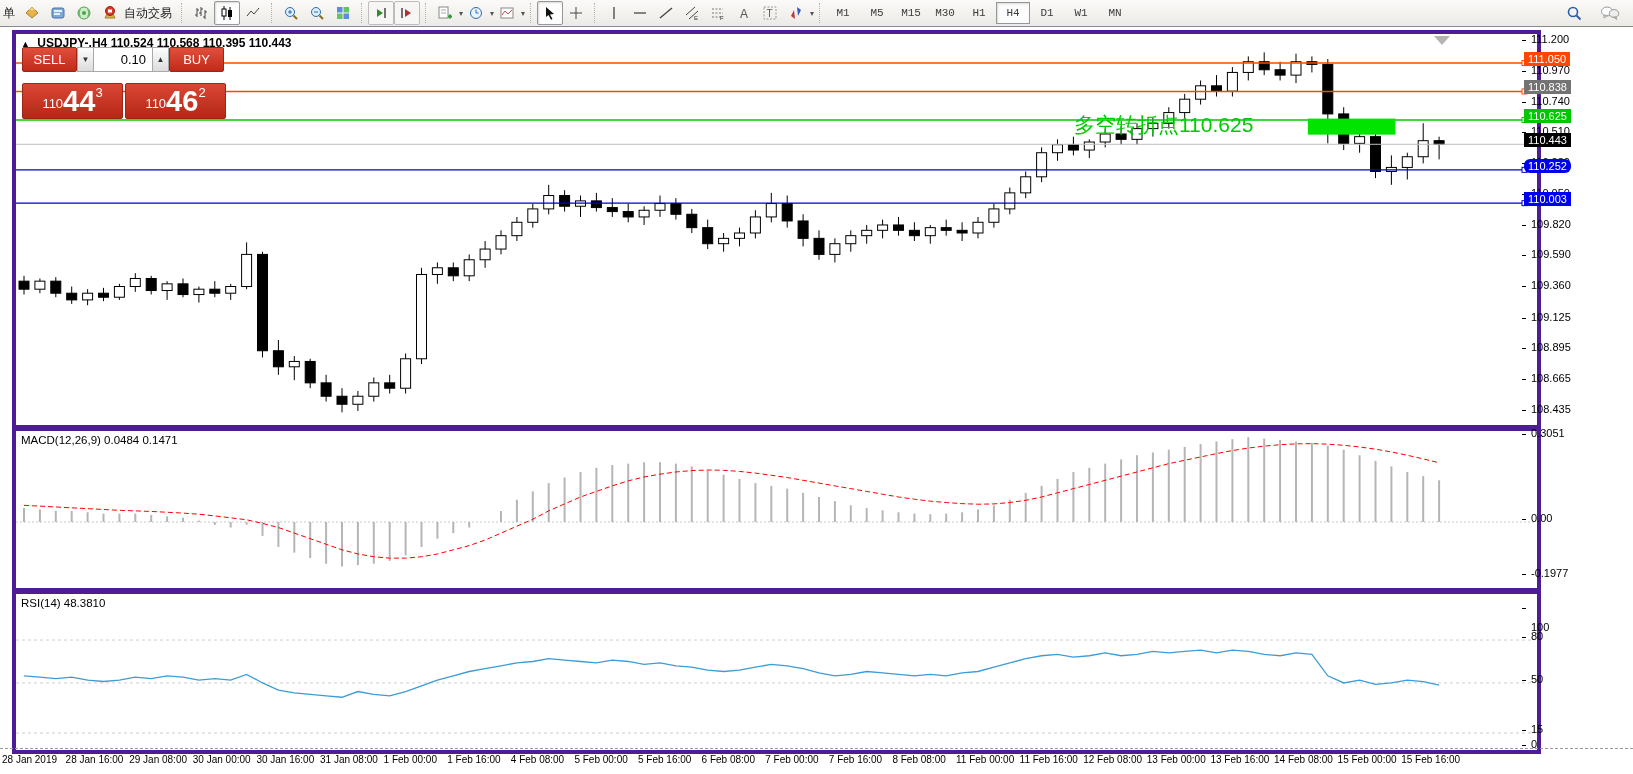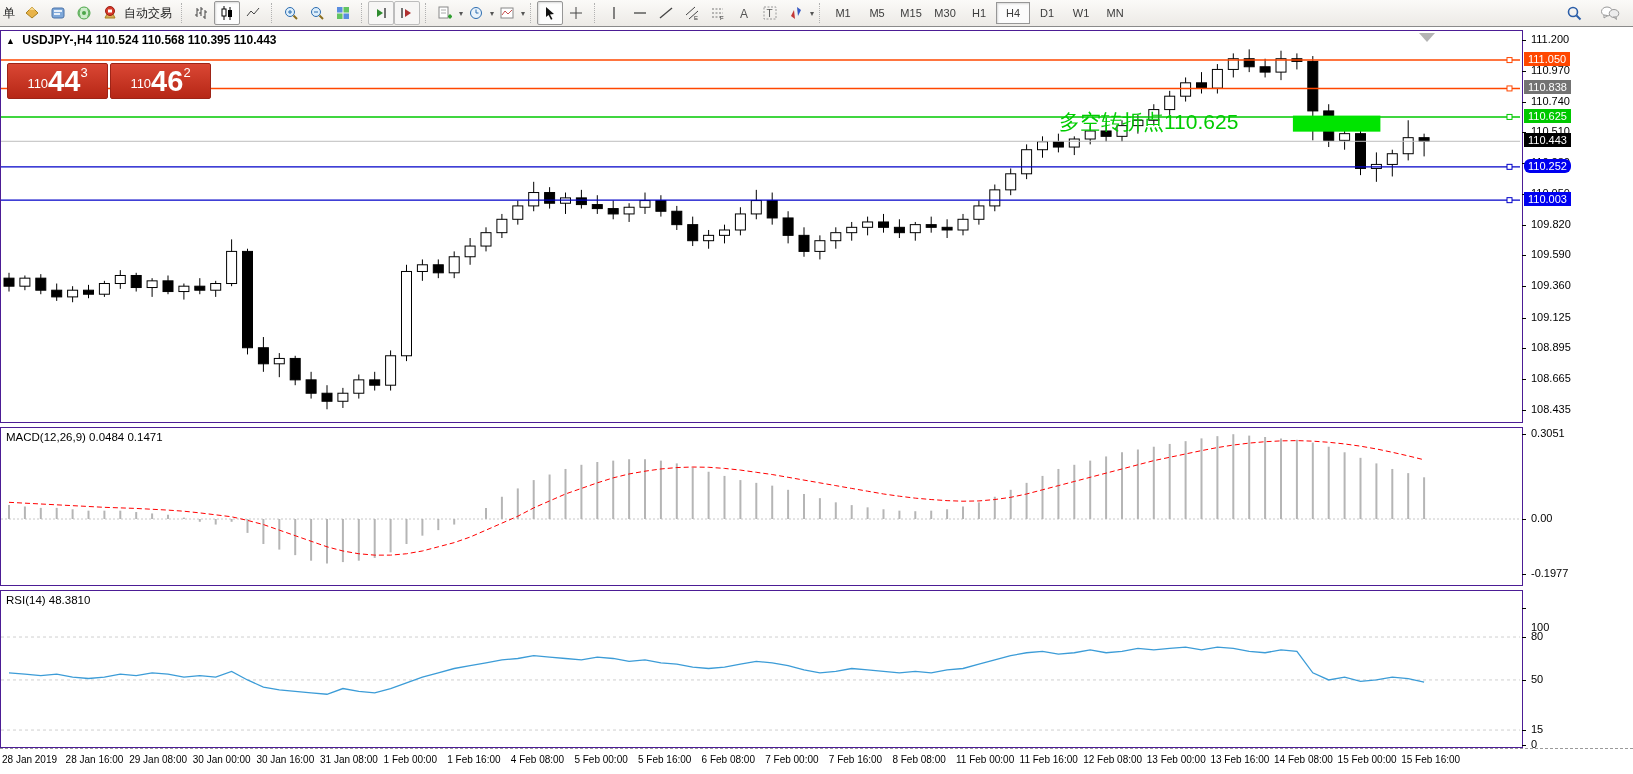--- a/index.html
+++ b/index.html
@@ -10,27 +10,27 @@
     background:linear-gradient(#fbfaf8,#eceae6);border-bottom:1px solid #8a8a8a;
     display:flex;align-items:center;padding-left:2px;box-sizing:border-box;}
   .tb-sep{width:1px;height:20px;border-left:1px dotted #b2b2b2;margin:0 5px;}
   .tb-btn{width:24px;height:22px;display:flex;align-items:center;justify-content:center;
     border:1px solid transparent;border-radius:2px;flex:none;}
   .tb-btn.pressed{border-color:#979797;background:#fdfdfd;box-shadow:inset 1px 1px 2px rgba(0,0,0,.14);}
   .tb-btn.framed{border-color:#bdbdbd;background:#f7f6f5;}
   .tb-text{font-size:12px;color:#222;margin:0 4px 0 1px;flex:none;}
   .tb-caret{font-size:8px;color:#555;margin-left:1px;flex:none;}
   .tb-group{display:flex;align-items:center;flex:none;}
-  #tf-group{display:flex;align-items:flex-start;flex:none;}
+  #tf-group{display:flex;align-items:flex-start;flex:none;font-family:Liberation Mono, monospace;}
   .tf-btn{min-width:24px;height:20px;font-size:11px;color:#3c3c3c;display:flex;align-items:center;
     justify-content:center;border:1px solid transparent;padding:0 4px;flex:none;}
   .tf-btn.active{border-color:#979797;background:#fcfcfc;box-shadow:inset 1px 1px 2px rgba(0,0,0,.14);}
   .tb-right{margin-left:auto;display:flex;align-items:center;margin-right:10px;}
   
-  .panel{position:absolute;left:0;width:1521px;background:#fff;border:1px solid #4c1d95;}
+  .panel{position:absolute;left:12px;width:1521px;background:#fff;border:4px solid #4c1d95;}
   #main-panel{top:30px;height:391px;}
   #macd-panel{top:427px;height:157px;}
   #rsi-panel{top:590px;height:156px;}
   .panel svg{position:absolute;top:0;left:0;}
   #chart-title{position:absolute;top:2px;left:5px;font-size:12px;font-weight:bold;color:#000;
     white-space:nowrap;}
   #chart-title .tri{font-size:9px;margin-right:4px;}
   .ind-label{position:absolute;top:3px;left:5px;font-size:11.5px;color:#000;white-space:nowrap;}
   #annotation{position:absolute;top:77px;left:1058px;font-size:21px;font-weight:normal;
     white-space:nowrap;z-index:3;}
@@ -40,21 +40,21 @@
   
   #trade-panel{position:absolute;top:13px;left:6px;z-index:5;width:208px;}
   .tp-row1{display:flex;align-items:stretch;height:25px;}
   .tp-sell,.tp-buy{width:55px;border:1px solid #9e2417;border-radius:2px;color:#fff;
     font-size:13px;font-family:"Liberation Sans",sans-serif;
     background:linear-gradient(#e14f3c,#c02a1a);}
   .tp-spin{width:17px;border:1px solid #a9a9a9;background:linear-gradient(#fdfdfd,#dcdcdc);
     font-size:8px;color:#333;padding:0;}
   .tp-vol{width:52px;border:1px solid #a9a9a9;border-left:none;border-right:none;
     font-size:13px;text-align:right;padding:0 6px 0 0;font-family:"Liberation Sans",sans-serif;}
-  .tp-row2{display:flex;margin-top:19px;align-items:center;}
+  .tp-row2{display:flex;margin-top:11px;align-items:center;}
   .tp-price{width:101px;height:36px;margin-right:2px;border:1px solid #9e2417;border-radius:2px;
     background:linear-gradient(#da4734,#b62716);color:#fff;display:flex;align-items:flex-end;
     justify-content:center;padding-bottom:2px;box-sizing:border-box;cursor:pointer;}
   .tp-small{font-size:13px;line-height:24px;}
   .tp-big{font-size:29px;font-weight:bold;line-height:29px;}
   .tp-sup{font-size:13px;line-height:13px;align-self:flex-start;margin-top:2px;}
   
   #price-axis{position:absolute;top:28px;left:1522px;width:111px;height:719px;}
   .ax-tickmark{position:absolute;left:0;width:4px;height:1px;background:#000;}
   .ax-label{position:absolute;left:9px;font-size:11px;color:#000;white-space:nowrap;}
@@ -484,20 +484,27 @@
         <line x1="0" x2="1519" y1="110.28660000000067" y2="110.28660000000067" stroke="#BDBDBD" stroke-width="1"></line>
         <rect x="1291.9" y="84.5969999999997" width="87.5" height="16.056000000000623" fill="#00E400"></rect>
       </svg>
     <div id="chart-title">
       <span class="tri">▲</span>
       <span>USDJPY-,H4</span>
       <span>110.524 110.568 110.395 110.443</span>
     </div>
 
     <div id="trade-panel">
+      <div class="tp-row1">
+        <button class="tp-sell">SELL</button>
+        <button class="tp-spin">▼</button>
+        <input class="tp-vol" value="0.10" style="">
+        <button class="tp-spin">▲</button>
+        <button class="tp-buy">BUY</button>
+      </div>
       <div class="tp-row2">
         <div class="tp-price">
           <span class="tp-small">110</span>
             <span class="tp-big">44</span>
             <span class="tp-sup">3</span>
         </div>
         <div class="tp-price">
           <span class="tp-small">110</span>
             <span class="tp-big">46</span>
             <span class="tp-sup">2</span>

